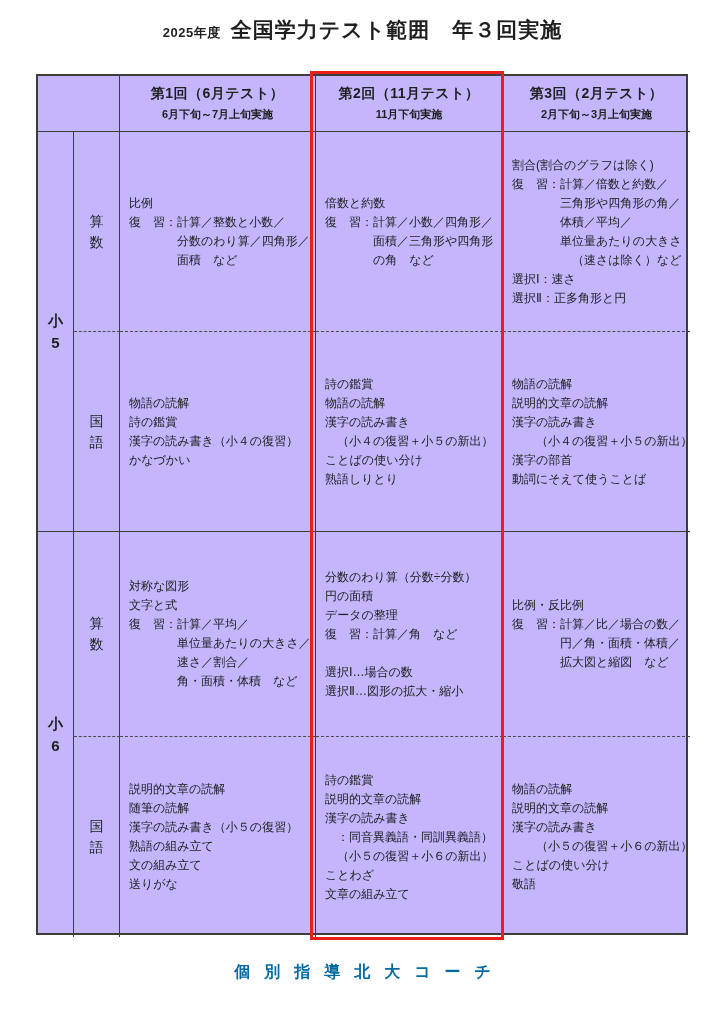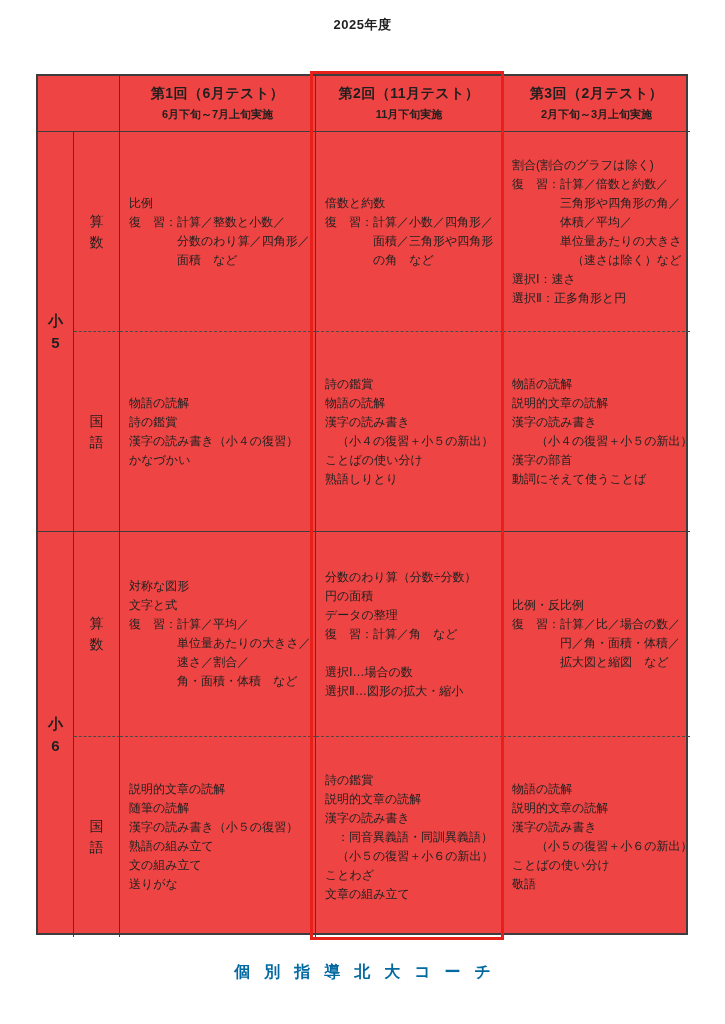--- a/index.html
+++ b/index.html
@@ -14,21 +14,21 @@
     display:flex;justify-content:center;align-items:baseline;gap:10px;
   }
   .title-year{font-size:13px;font-weight:bold;letter-spacing:.5px;}
   .title-main{font-size:21px;font-weight:bold;letter-spacing:1px;}
   
   .sched-table{
     position:absolute;left:36px;top:74px;width:652px;height:861px;
     display:grid;box-sizing:border-box;
     grid-template-columns:36px 46px 196px 187px 187px;
     grid-template-rows:56px 200px 200px 205px 200px;
-    border:2px solid #3d3d3d;background:#ef4444;
+    border:2px solid #3d3d3d;background:#c4b5fd;
   }
   .cell{box-sizing:border-box;min-width:0;min-height:0;}
   .br{border-right:1.5px solid #3d3d3d;}
   .bb-solid{border-bottom:1.5px solid #3d3d3d;}
   .bb-dash{border-bottom:1.5px dashed #4a4a4a;}
   .corner{grid-column:1 / span 2;grid-row:1;}
   .head{
     grid-row:1;display:flex;flex-direction:column;justify-content:center;
     align-items:center;text-align:center;
   }
@@ -62,20 +62,21 @@
     position:absolute;top:962px;left:0;width:100%;text-align:center;
     font-size:16px;font-weight:bold;letter-spacing:14px;text-indent:14px;
     color:#0369a1;
   }
 </style>
 </head>
 <body>
 
 <div class="title-wrap">
   <span class="title-year">2025年度</span>
+  <span class="title-main">全国学力テスト範囲　年３回実施</span>
 </div>
 
 <div class="sched-table">
 
   <div class="cell corner br bb-solid"></div>
   <div class="cell head br bb-solid" style="grid-column:3">
     <div class="head-title">第1回（6月テスト）</div>
     <div class="head-sub">6月下旬～7月上旬実施</div>
   </div>
   <div class="cell head br bb-solid" style="grid-column:4">

